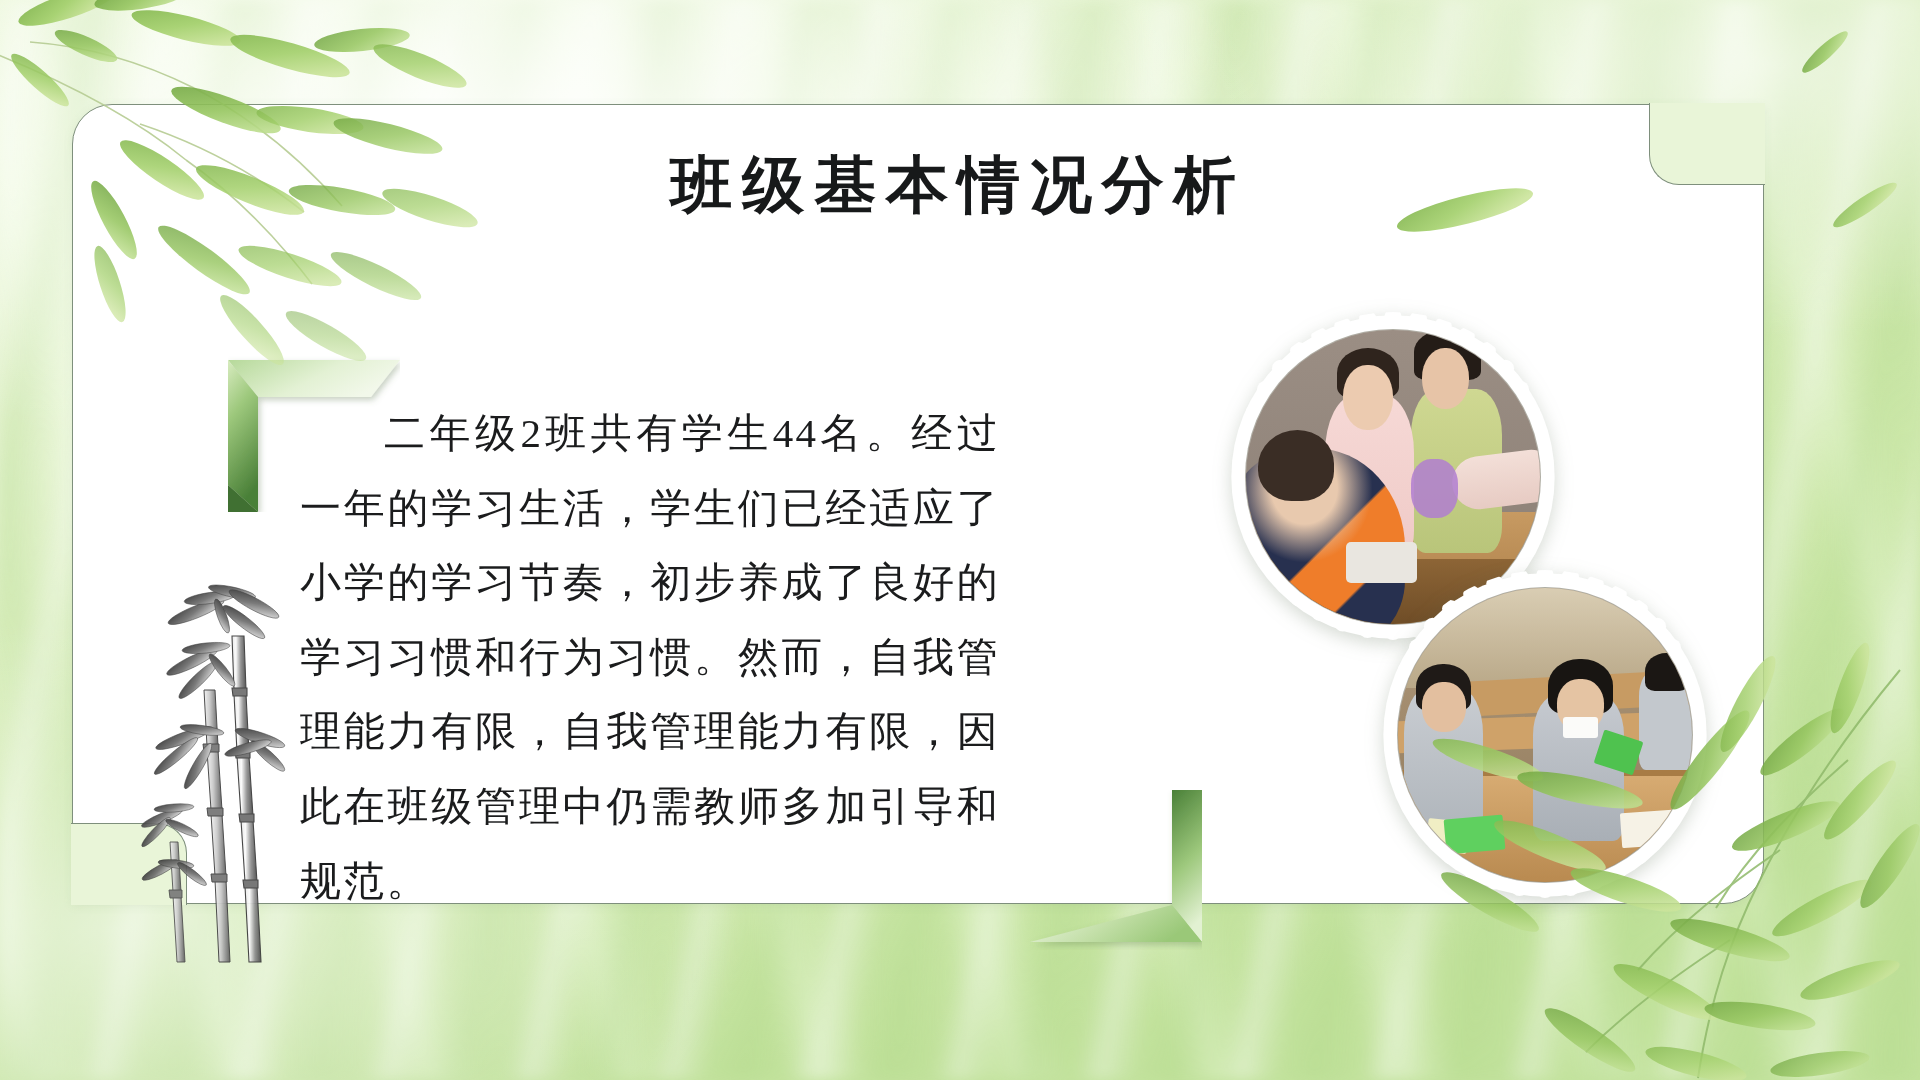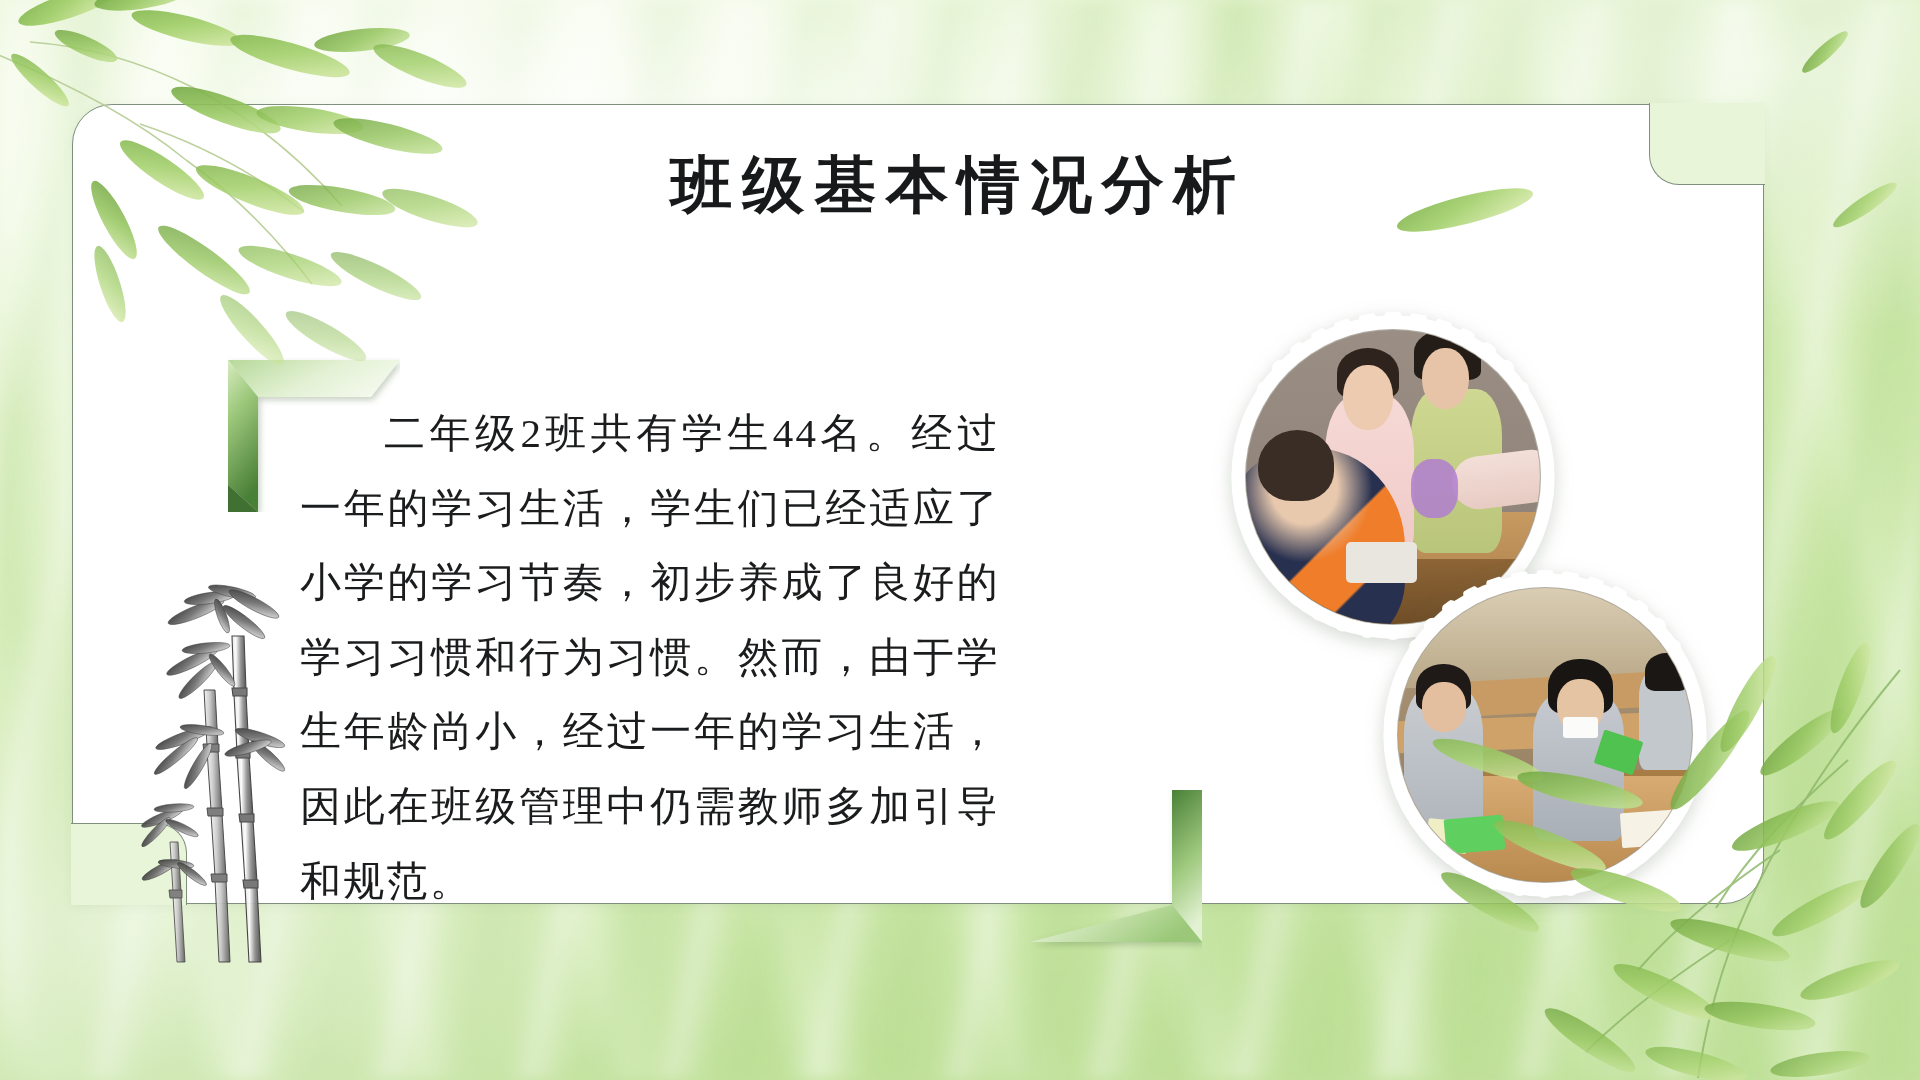--- a/index.html
+++ b/index.html
@@ -282,21 +282,21 @@
         </defs>
         <path d="M74 22 C58 6 24 10 14 32 C4 54 14 82 38 90 C56 96 76 88 82 70
                  C76 84 58 90 44 84 C24 76 16 54 24 36 C32 18 58 12 74 22 Z" fill="url(#bg1)" opacity="0.92"></path>
         <path d="M22 26 C10 42 9 64 18 78 C12 62 13 42 22 26 Z" fill="#9dc177" opacity="0.75"></path>
         <path d="M70 18 C80 26 85 38 84 50 C83 36 78 26 70 18 Z" fill="#7fae55" opacity="0.6"></path>
       </svg>
       <span>班级基本情况分析</span>
     </div>
   </div>
 
-  <div id="body-text">二年级2班共有学生44名。经过一年的学习生活，学生们已经适应了小学的学习节奏，初步养成了良好的学习习惯和行为习惯。然而，由于学生年龄尚小，经过一年的学习生活，因此在班级管理中仍需教师多加引导和规范。</div>
+  <div id="body-text">二年级2班共有学生44名。经过一年的学习生活，学生们已经适应了小学的学习节奏，初步养成了良好的学习习惯和行为习惯。然而，自我管理能力有限，自我管理能力有限，因此在班级管理中仍需教师多加引导和规范。</div>
 
   <svg class="bracket" id="bracket-tl" viewBox="0 0 172 160">
     <defs>
       <linearGradient id="brTL" x1="0" y1="0" x2="0.25" y2="1">
         <stop offset="0%" stop-color="#d8ecc0"></stop>
         <stop offset="38%" stop-color="#9dc87c"></stop>
         <stop offset="100%" stop-color="#4a8038"></stop>
       </linearGradient>
       <linearGradient id="brTLtop" x1="0" y1="0" x2="1" y2="0.4">
         <stop offset="0%" stop-color="#b6d99a"></stop>

